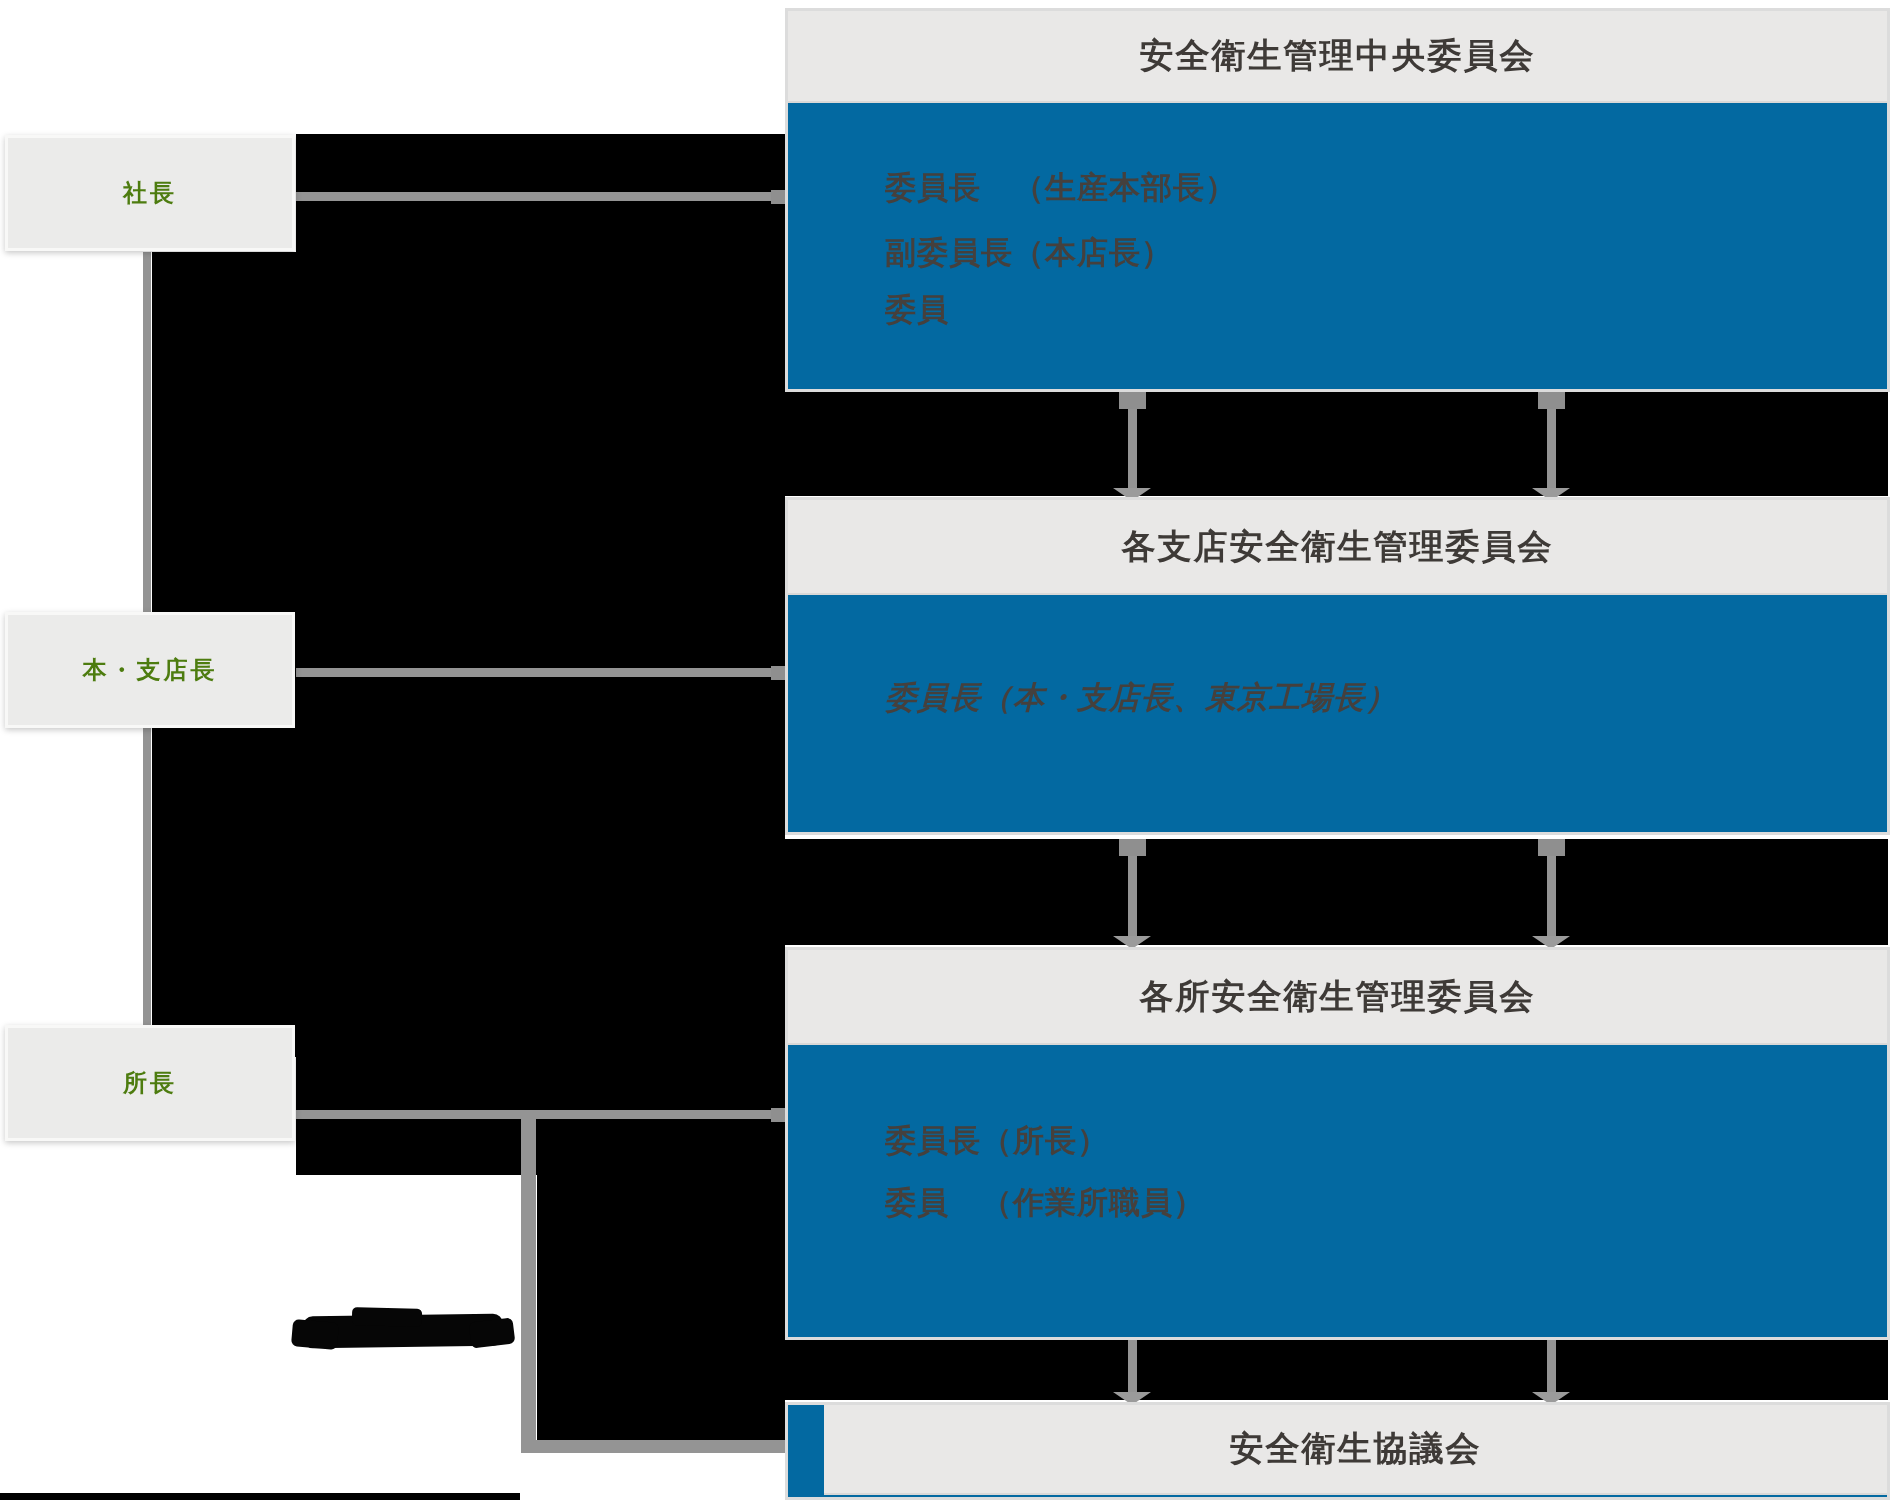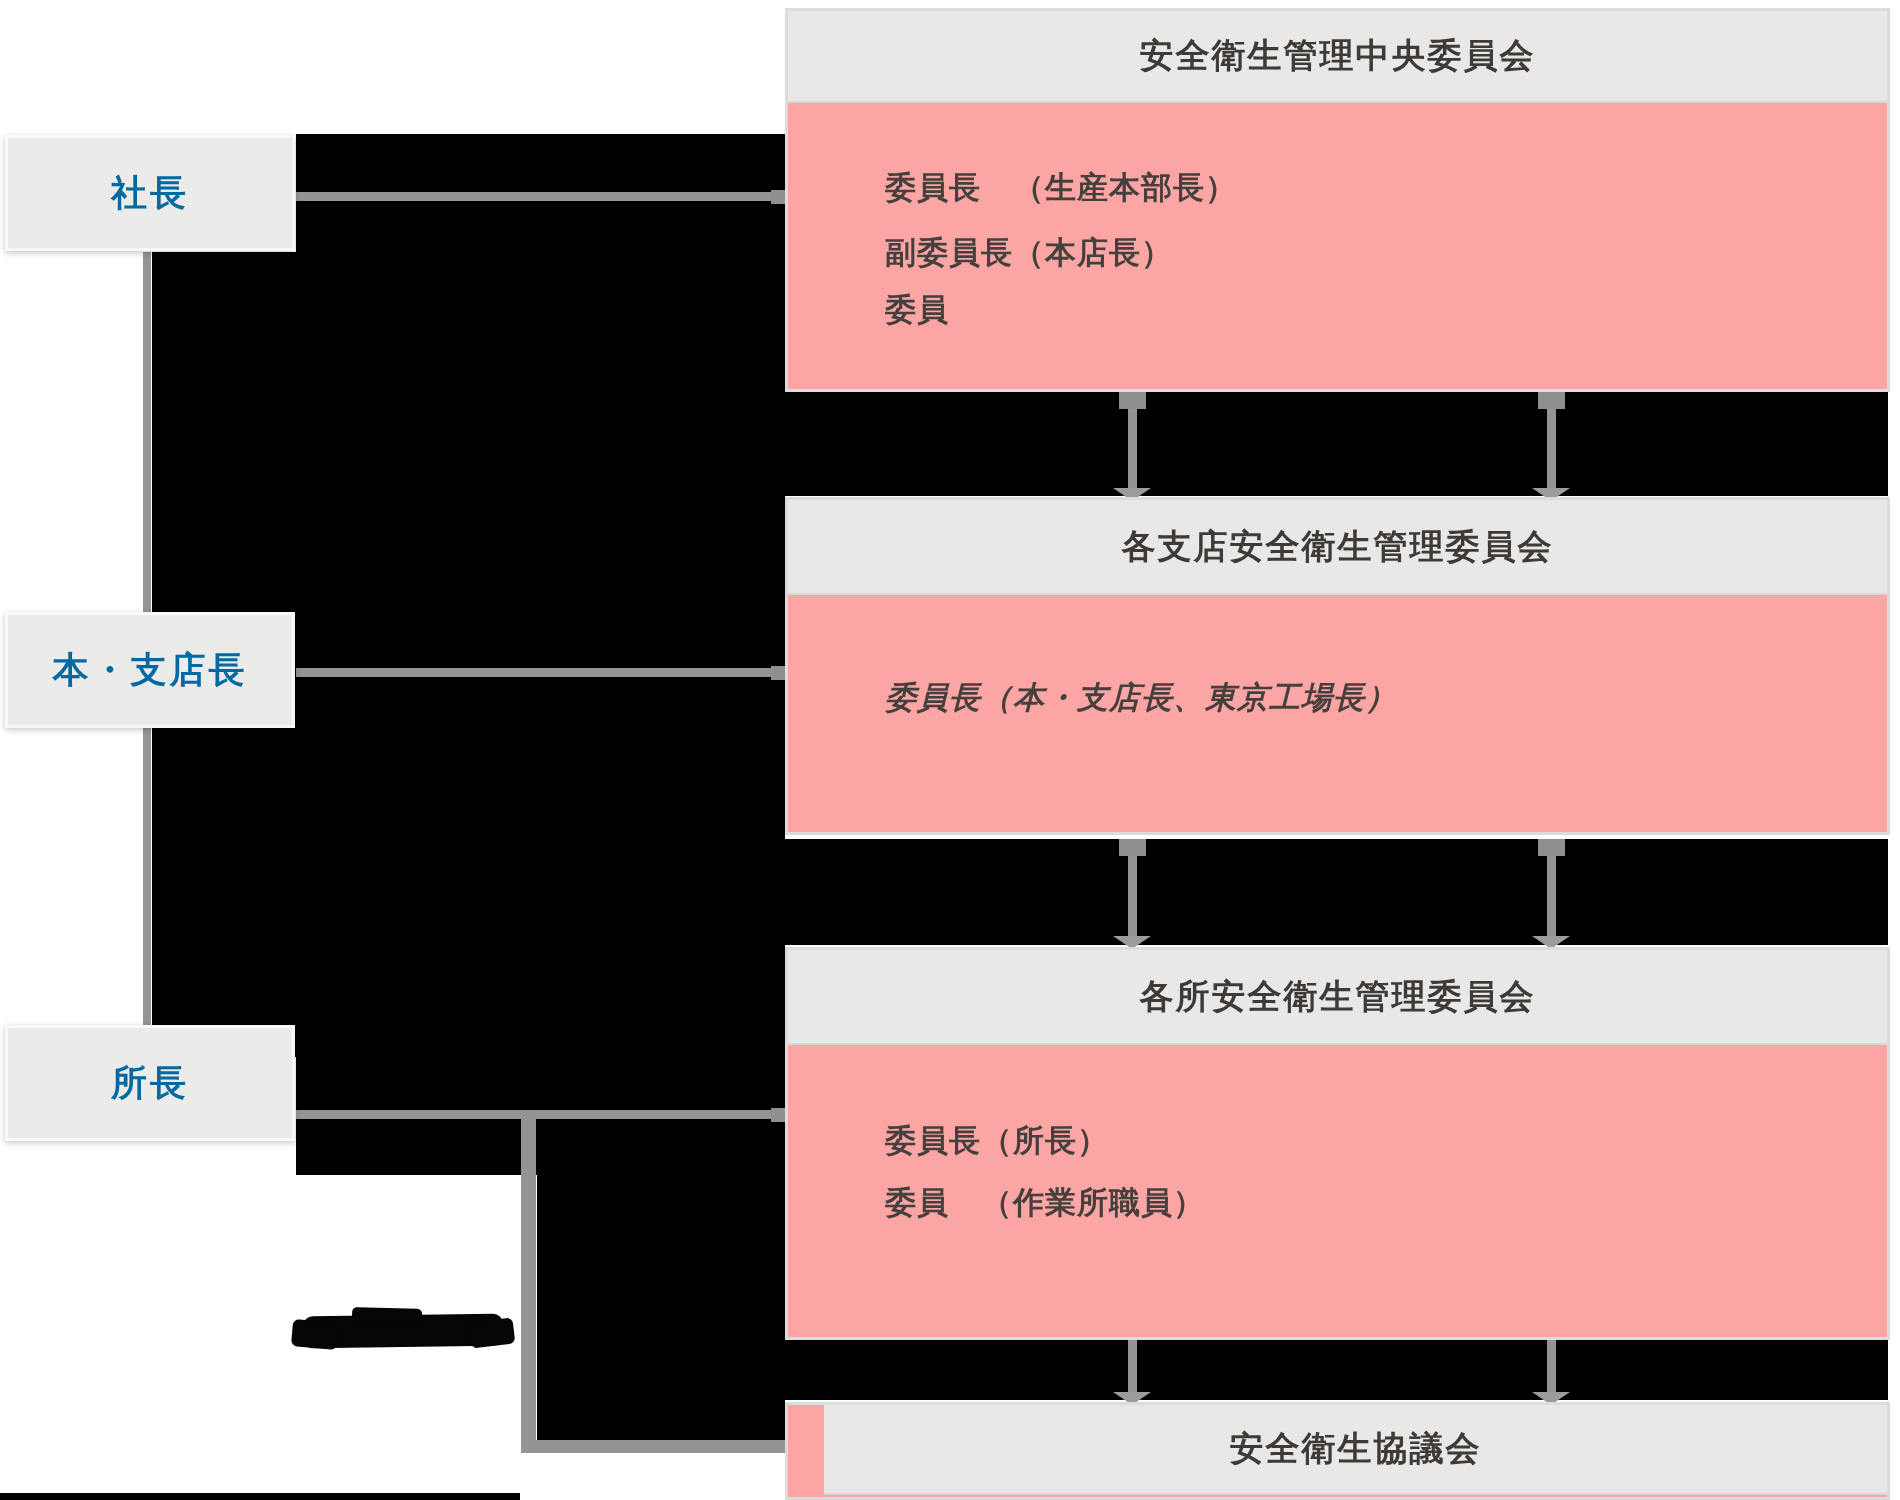--- a/index.html
+++ b/index.html
@@ -50,29 +50,29 @@
   .band3 .vline{top:1288px;height:112px;} .band3 .vcap{top:1288px;} .band3 .varrow{top:1392px;}
   
   .role-box{
     position:absolute;left:5px;width:290px;height:116px;
     background:#ebebea;border:3px solid #f8f8f7;box-sizing:border-box;
     box-shadow:0 2px 6px rgba(0,0,0,0.22);
     display:flex;align-items:center;justify-content:center;
     z-index:6;
   }
   .role-box span{
-    font-size:36px;font-weight:700;color:#0369a1;letter-spacing:3px;
+    font-size:24px;font-weight:700;color:#4d7c0f;letter-spacing:3px;
   }
   .box-president{top:135px;}
   .box-branch{top:612px;}
   .box-site{top:1025px;}
   
   .panel{
     position:absolute;left:785px;width:1105px;
-    background:#fca5a5;border:3px solid #dcdcdc;box-sizing:border-box;
+    background:#0369a1;border:3px solid #dcdcdc;box-sizing:border-box;
     z-index:5;
   }
   .panel-header{
     width:100%;background:#e9e8e7;border-bottom:2px solid #d9d8d7;
     display:flex;align-items:center;justify-content:center;box-sizing:border-box;
   }
   .panel-header span{
     font-size:34px;font-weight:700;color:#3e3a37;letter-spacing:2px;
   }
   .panel1{top:8px;height:384px;}   .panel1 .panel-header{height:92px;}

